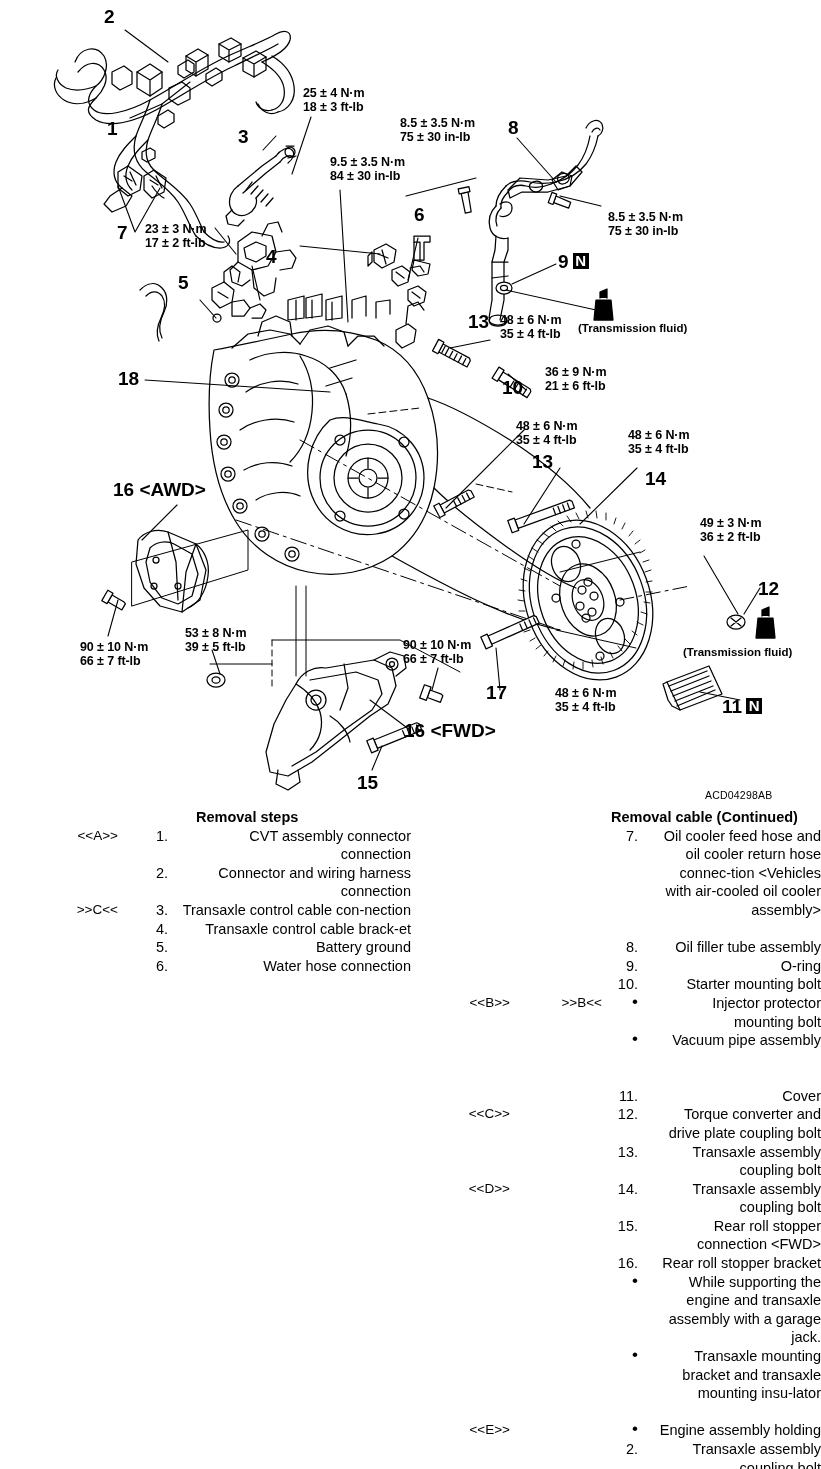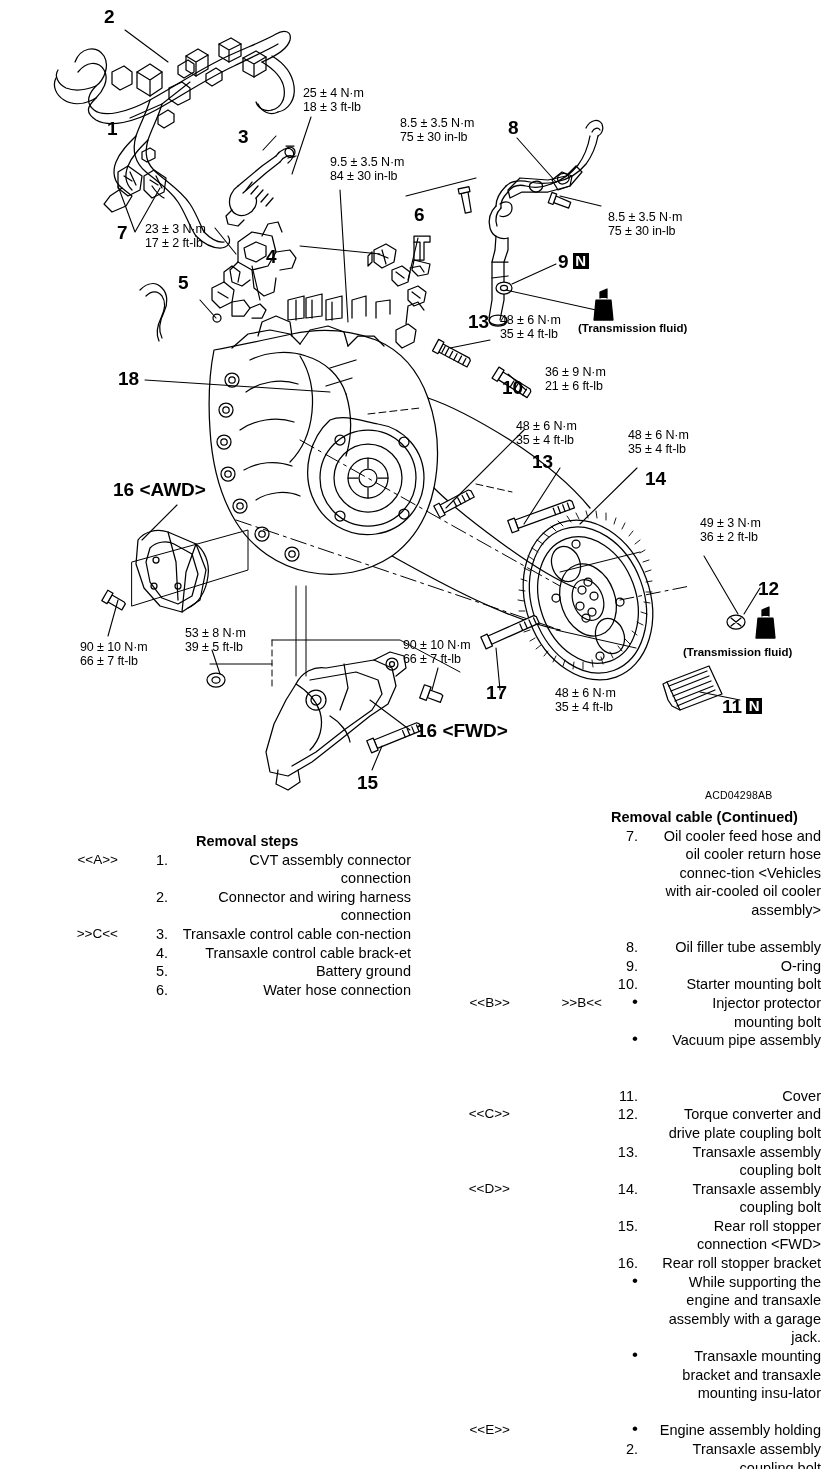--- a/index.html
+++ b/index.html
@@ -2,21 +2,21 @@
 <html><head>
 <meta charset="utf-8">
 <style>
   html,body{margin:0;padding:0;background:#fff;}
   body{width:821px;height:1469px;position:relative;font-family:"Liberation Sans",sans-serif;color:#000;overflow:hidden;}
 
   #diagram{position:absolute;left:0;top:0;width:821px;height:800px;}
   #diagram svg{position:absolute;left:0;top:0;}
 
   .lbl{position:absolute;white-space:nowrap;line-height:1.12;}
-  .torque{font-weight:normal;font-size:12.5px;letter-spacing:-0.1px;}
+  .torque{font-weight:bold;font-size:12.5px;letter-spacing:-0.1px;}
   .callout{font-weight:bold;font-size:19px;}
   .fluid{font-size:11.5px;font-weight:bold;}
   .figcode{position:absolute;font-size:10.5px;font-weight:normal;letter-spacing:.2px;}
 
   .nbox{display:inline-block;background:#000;color:#fff;font-weight:bold;
         font-size:15px;line-height:16px;width:16px;height:16px;text-align:center;
         vertical-align:2px;margin-left:4px;font-family:"Liberation Sans",sans-serif;}
 
   
   #steps{position:absolute;left:0;top:808px;width:821px;height:661px;}
@@ -27,21 +27,21 @@
   .row{display:flex;align-items:flex-start;}
   .mk{font-size:13.5px;text-align:right;flex:0 0 auto;}
   .num{flex:0 0 auto;text-align:right;}
   .txt{flex:1 1 auto;text-align:right;}
   .bullet{font-size:17px;line-height:16px;}
 
   
   .colL .mk{width:118px;padding-right:0;}
   .colL .num{width:38px;padding-left:12px;}
   .colL .txt{padding-left:14px;}
-  .colL .hdrwrap{padding-left:196px;margin-top:24px;}
+  .colL .hdrwrap{padding-left:196px;}
 
   
   .colR .mk{width:100px;}
   .colR .mk2{width:92px;}
   .colR .num{width:36px;}
   .colR .txt{padding-left:13px;}
   .colR .hdrwrap{padding-left:201px;}
   .gap{height:18.6px;}
   .gap2{height:37px;}
 </style>
@@ -467,21 +467,21 @@
   <div class="lbl callout" style="left:502px;top:377px">10</div>
   <div class="lbl callout" style="left:758px;top:578px">12</div>
   <div class="lbl callout" style="left:468px;top:311px">13</div>
   <div class="lbl callout" style="left:532px;top:451px">13</div>
   <div class="lbl callout" style="left:645px;top:468px">14</div>
   <div class="lbl callout" style="left:357px;top:772px">15</div>
   <div class="lbl callout" style="left:486px;top:682px">17</div>
   <div class="lbl callout" style="left:118px;top:368px">18</div>
 
   <div class="lbl callout" style="left:113px;top:479px">16 &lt;AWD&gt;</div>
-  <div class="lbl callout" style="left:416px;top:720px">16 &lt;FWD&gt;</div>
+  <div class="lbl callout" style="left:404px;top:720px">16 &lt;FWD&gt;</div>
 
   <div class="lbl" style="left:558px;top:251px">
     <span class="callout">9</span><span class="nbox">N</span>
   </div>
 
   <div class="lbl" style="left:722px;top:696px">
     <span class="callout">11</span><span class="nbox">N</span>
   </div>
 
   <div class="lbl torque" style="left:303px;top:86px">

